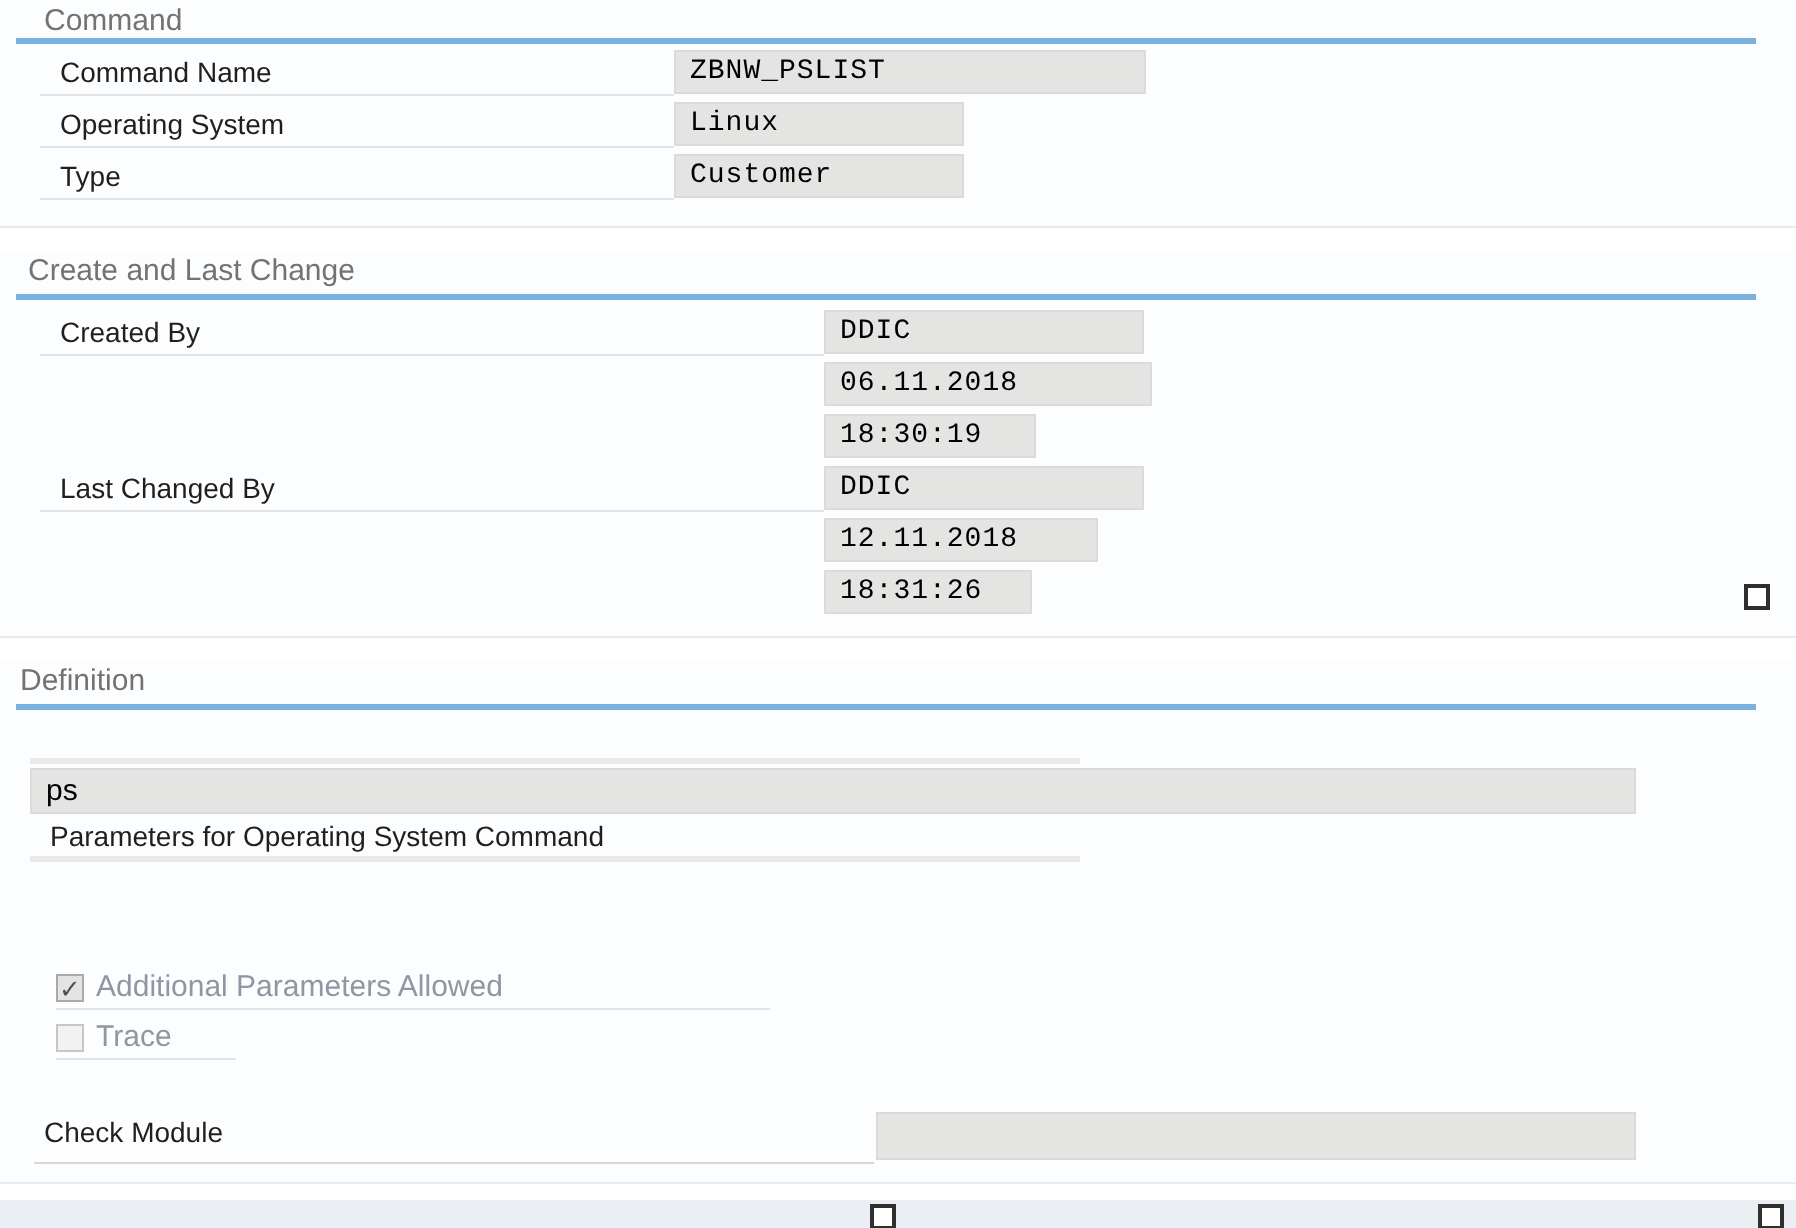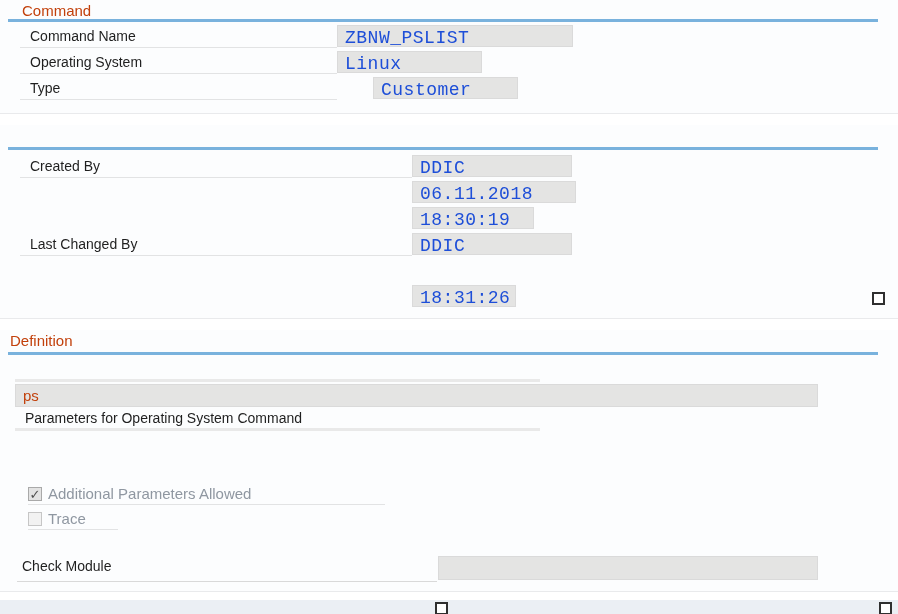--- a/index.html
+++ b/index.html
@@ -4,32 +4,32 @@
 <style>
   * { margin:0; padding:0; box-sizing:border-box; }
   html,body { width:898px; height:614px; background:#ffffff; font-family:"Liberation Sans", sans-serif; overflow:hidden; }
   .page { position:relative; width:898px; height:614px; background:#ffffff; }
 
   .panel { position:absolute; left:0; width:898px; background:#fcfdfe; border-bottom:1px solid #e9eaec; }
   .panel-command { top:0; height:114px; }
   .panel-create  { top:125px; height:194px; }
   .panel-def     { top:330px; height:262px; }
 
-  .sec-title { position:absolute; font-size:15px; color:#c2410c; white-space:nowrap; }
+  .sec-title { position:absolute; font-size:15px; color:#737373; white-space:nowrap; }
   .sec-rule  { position:absolute; left:8px; width:870px; height:3px; background:#79b2dd; }
 
   .flabel { position:absolute; font-size:14px; color:#1f1f1f; white-space:nowrap; }
   .flabel-dim { color:#8f97a1; font-size:15px; }
   .row-underline { position:absolute; height:1px; background:#e2e3e4; }
   .label-strip { position:absolute; height:3px; background:#e9e9e9; }
 
   .field { position:absolute; height:22px; background:#e4e4e3; border:1px solid #dadada; overflow:hidden; }
-  .field .val { display:block; padding:2px 0 0 7px; font-family:"Liberation Mono","DejaVu Sans Mono",monospace; font-size:18px; color:#1d4ed8; letter-spacing:0.5px; white-space:nowrap; }
+  .field .val { display:block; padding:2px 0 0 7px; font-family:"Liberation Mono","DejaVu Sans Mono",monospace; font-size:14px; color:#000000; letter-spacing:0.5px; white-space:nowrap; }
   .field-sans { height:23px; }
-  .field-sans .val { font-family:"Liberation Sans",sans-serif; font-size:15px; color:#c2410c; letter-spacing:0; padding-top:2px; }
+  .field-sans .val { font-family:"Liberation Sans",sans-serif; font-size:15px; color:#000000; letter-spacing:0; padding-top:2px; }
 
   .focus-corner { position:absolute; width:7px; height:7px; }
   .fc-tl { left:-3px; top:-3px;  border-left:2px solid #d14949; border-top:2px solid #d14949; }
   .fc-tr { right:-3px; top:-3px; border-right:2px solid #d14949; border-top:2px solid #d14949; }
   .fc-bl { left:-3px; bottom:-3px; border-left:2px solid #d14949; border-bottom:2px solid #d14949; }
   .fc-br { right:-3px; bottom:-3px; border-right:2px solid #d14949; border-bottom:2px solid #d14949; }
 
   .cbx { position:absolute; width:14px; height:14px; border:1px solid #a9a9a9; background:#e3e3e3; font-size:13px; line-height:13px; text-align:center; color:#4f4f4f; }
   .cbx-off { background:#f2f2f2; border-color:#c6c6c6; }
 
@@ -57,44 +57,48 @@
     </div>
 
     <span class="flabel" style="left:30px; top:54px;">Operating System</span>
     <div class="row-underline" style="left:20px; top:73px; width:317px;"></div>
     <div class="field" style="left:337px; top:51px; width:145px;">
       <span class="val">Linux</span>
     </div>
 
     <span class="flabel" style="left:30px; top:80px;">Type</span>
     <div class="row-underline" style="left:20px; top:99px; width:317px;"></div>
-    <div class="field" style="left:337px; top:77px; width:145px;margin-left:36px;">
+    <div class="field" style="left:337px; top:77px; width:145px;">
       <span class="val">Customer</span>
     </div>
   </div>
 
   <div class="panel panel-create">
+    <div class="sec-title" style="left:14px; top:2px;">Create and Last Change</div>
     <div class="sec-rule" style="top:22px;"></div>
 
     <span class="flabel" style="left:30px; top:33px;">Created By</span>
     <div class="row-underline" style="left:20px; top:52px; width:392px;"></div>
     <div class="field" style="left:412px; top:30px; width:160px;">
       <span class="val">DDIC</span>
     </div>
     <div class="field" style="left:412px; top:56px; width:164px;">
       <span class="val">06.11.2018</span>
     </div>
-    <div class="field" style="left:412px; top:82px; width:122px;">
+    <div class="field" style="left:412px; top:82px; width:106px;">
       <span class="val">18:30:19</span>
     </div>
 
     <span class="flabel" style="left:30px; top:111px;">Last Changed By</span>
     <div class="row-underline" style="left:20px; top:130px; width:392px;"></div>
     <div class="field" style="left:412px; top:108px; width:160px;">
       <span class="val">DDIC</span>
+    </div>
+    <div class="field" style="left:412px; top:134px; width:137px;">
+      <span class="val">12.11.2018</span>
     </div>
     <div class="field" style="left:412px; top:160px; width:104px;">
       <span class="val">18:31:26</span>
     </div>
 
     <div class="sq" style="left:872px; top:167px;"></div>
   </div>
 
   <div class="panel panel-def">
     <div class="sec-title" style="left:10px; top:2px;">Definition</div>

